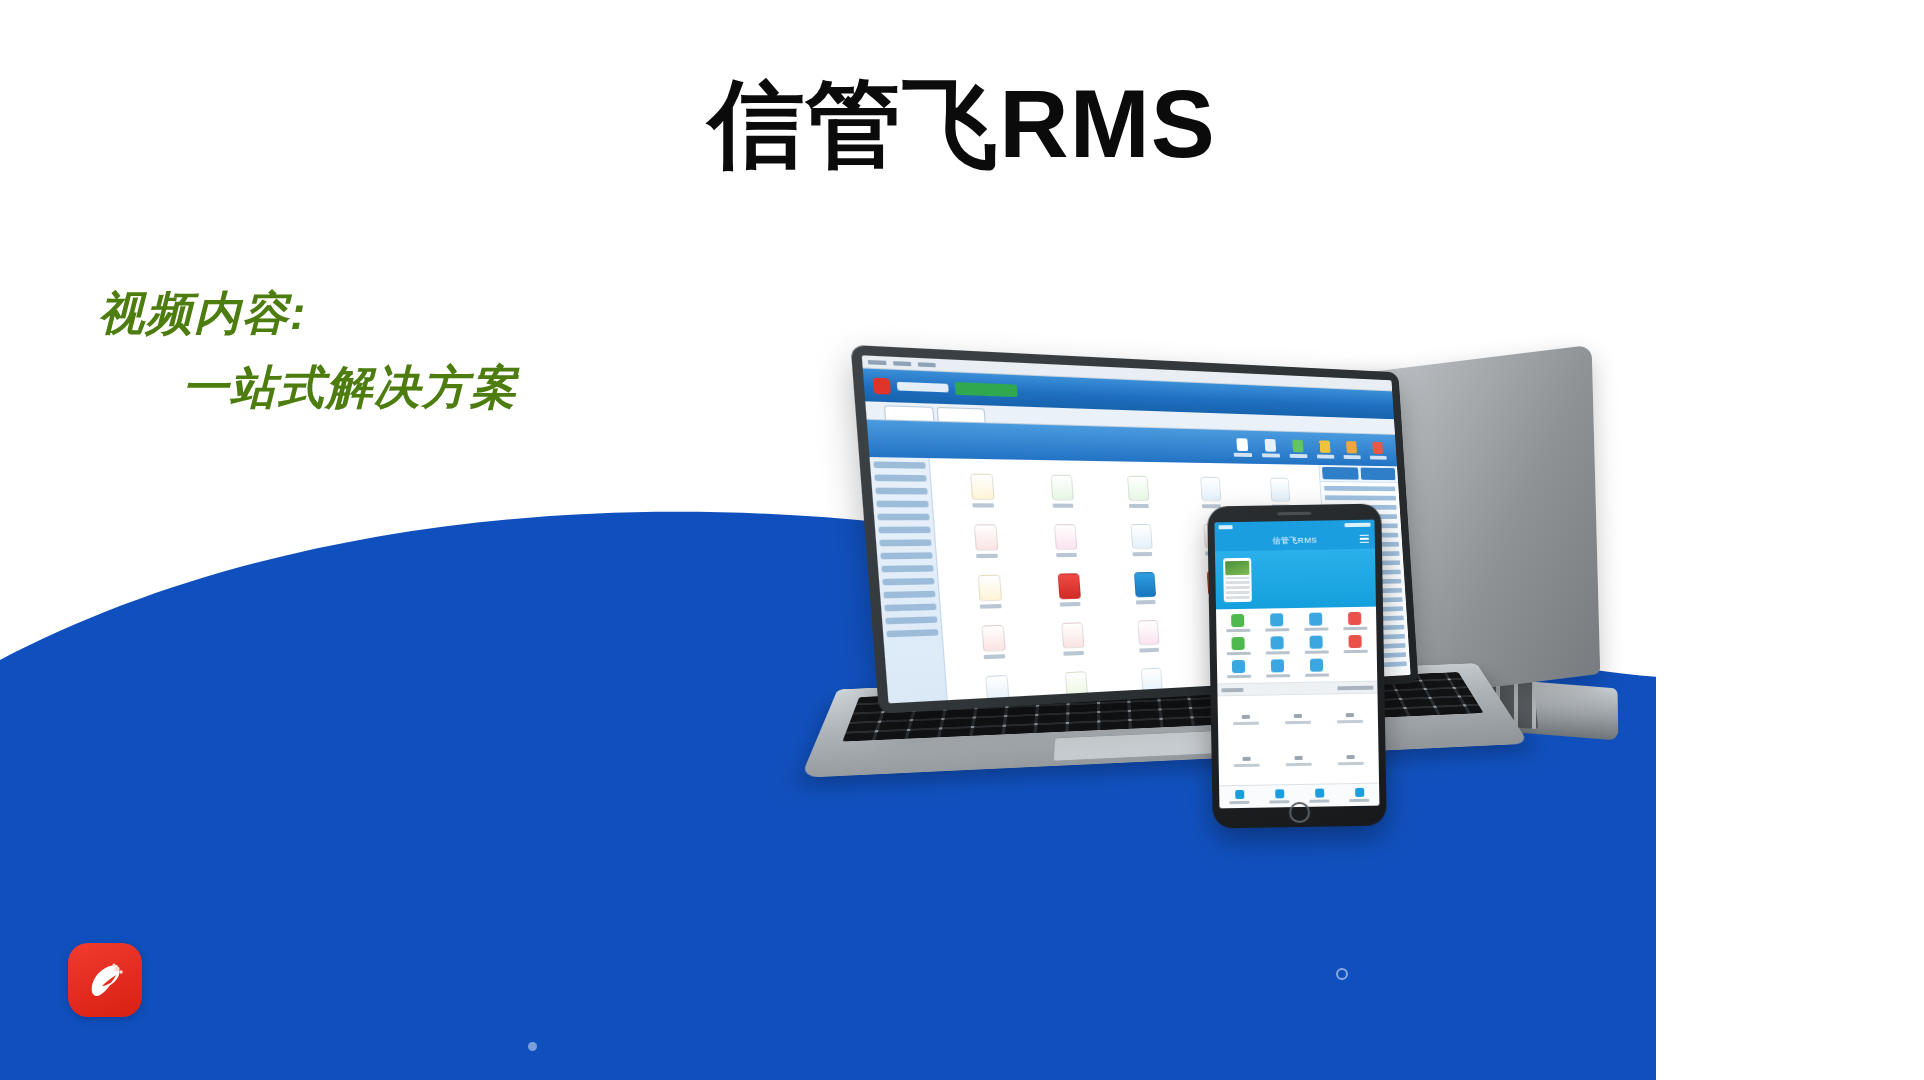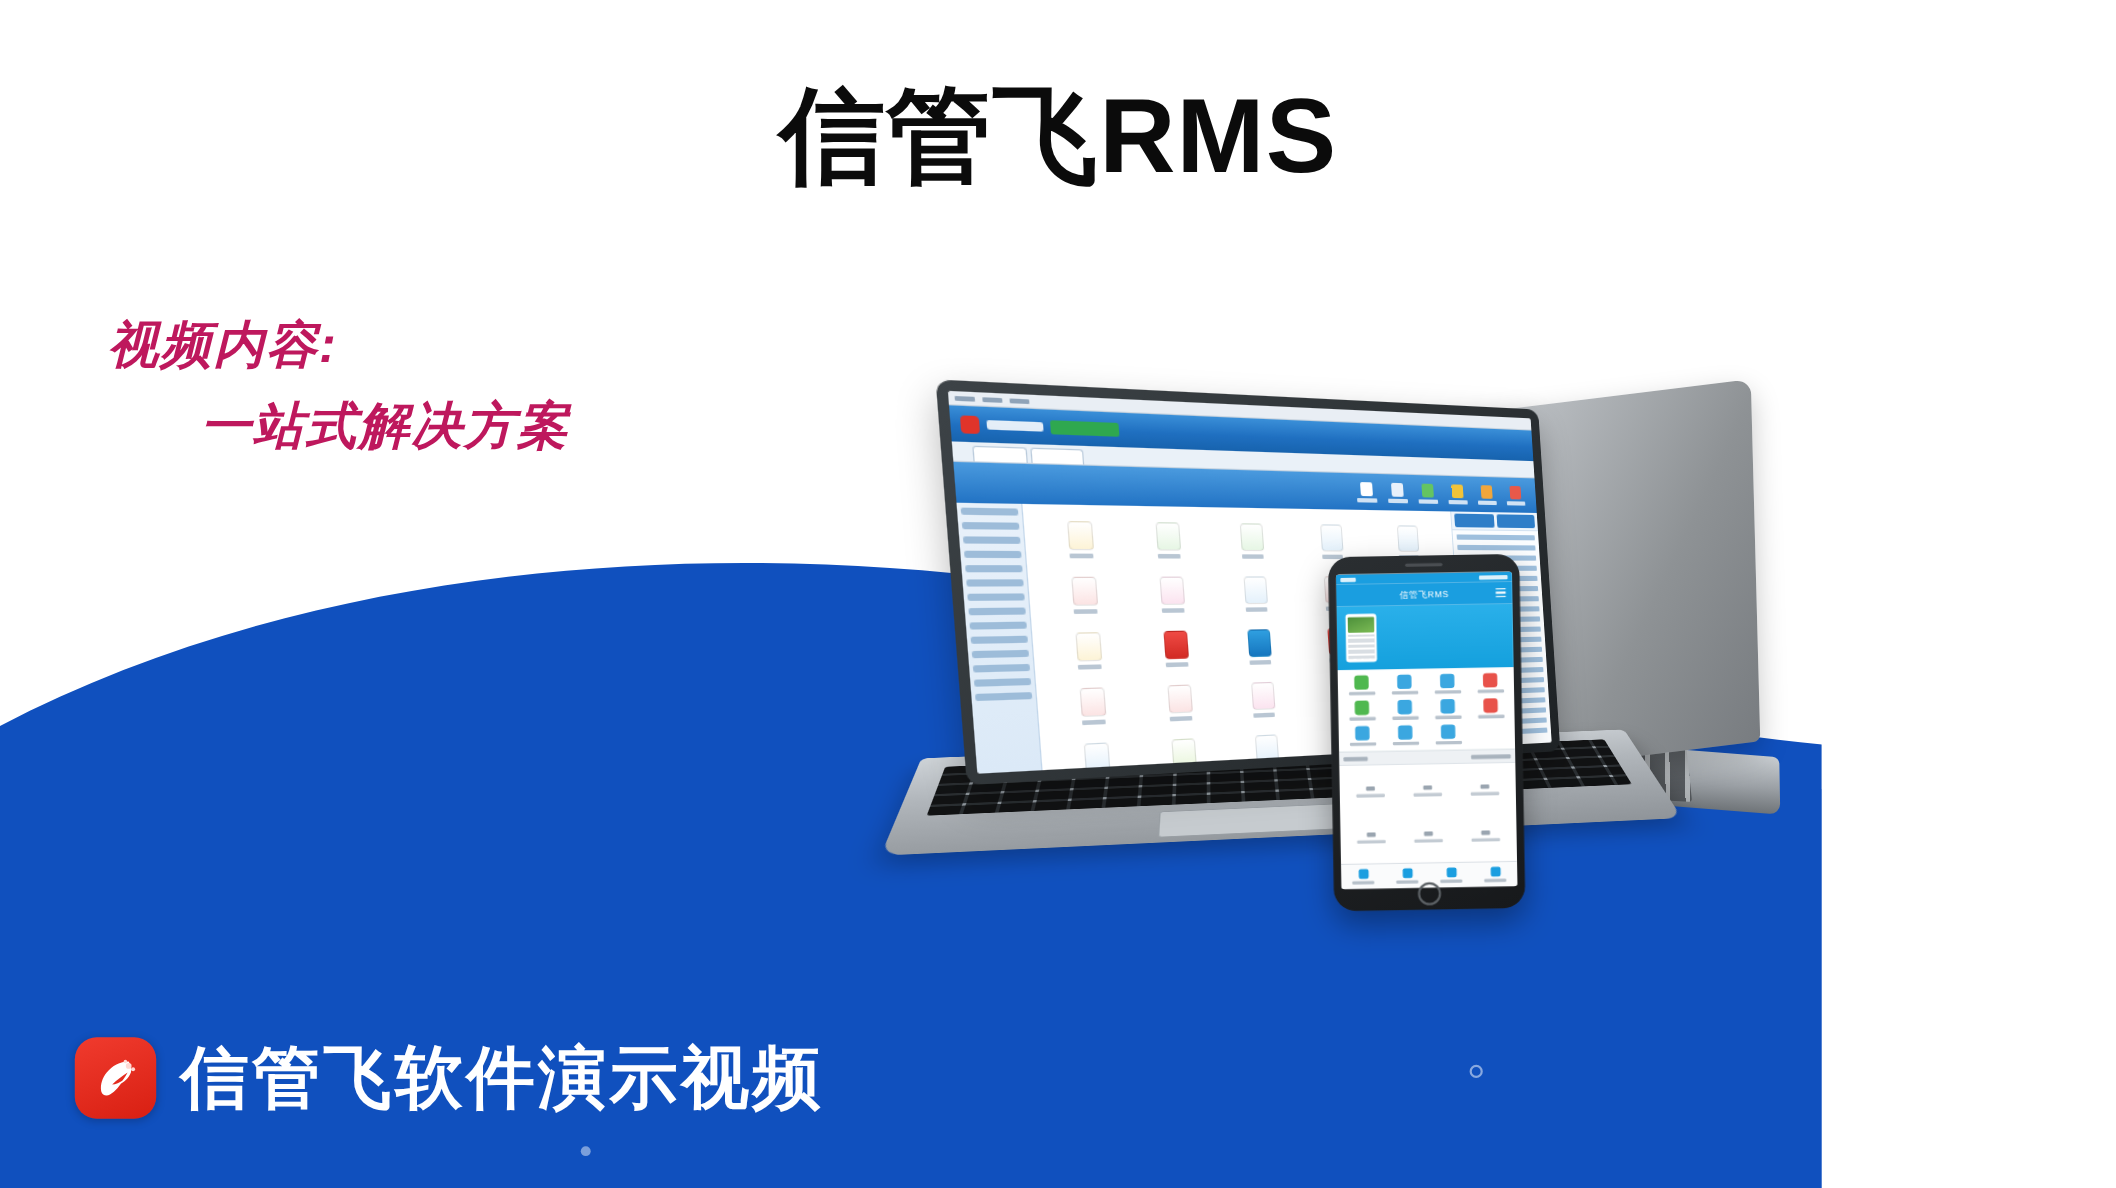--- a/index.html
+++ b/index.html
@@ -40,21 +40,21 @@
     color: #0b0b0b;
     line-height: 1.08;
     white-space: nowrap;
   }
 
   
   .subtitle-block {
     position: absolute;
     left: 98px;
     top: 285px;
-    color: #be185d;
+    color: #4d7c0f;
     font-style: italic;
     font-weight: 600;
   }
   .subtitle-line1 {
     font-size: 46px;
     line-height: 1.25;
     letter-spacing: 2px;
   }
   .subtitle-line2 {
     font-size: 46px;
@@ -980,16 +980,15 @@
 
   <div class="bottom-bar">
     <div class="brand-logo">
       <svg width="48" height="48" viewBox="0 0 48 48" aria-hidden="true">
         <path d="M36 9 C28 9 21 13 16 19 C12 24 10 30 11 36 C12 40 16 41 19 39 C24 36 28 31 31 26 C28 28 24 30 21 30 C25 26 30 22 35 19 C33 23 30 27 27 30 C32 28 36 24 38 19 C39 16 38 12 36 9 Z" fill="#ffffff"></path>
         <circle cx="36" cy="13" r="2.6" fill="#ffd9d4"></circle>
         <circle cx="40" cy="16" r="1.8" fill="#ffd9d4"></circle>
         <circle cx="33" cy="9" r="1.6" fill="#ffd9d4"></circle>
       </svg>
     </div>
-    <div class="brand-name">信管飞软件演示视频</div>
   </div>
 
 </div>
 
 </body></html>

